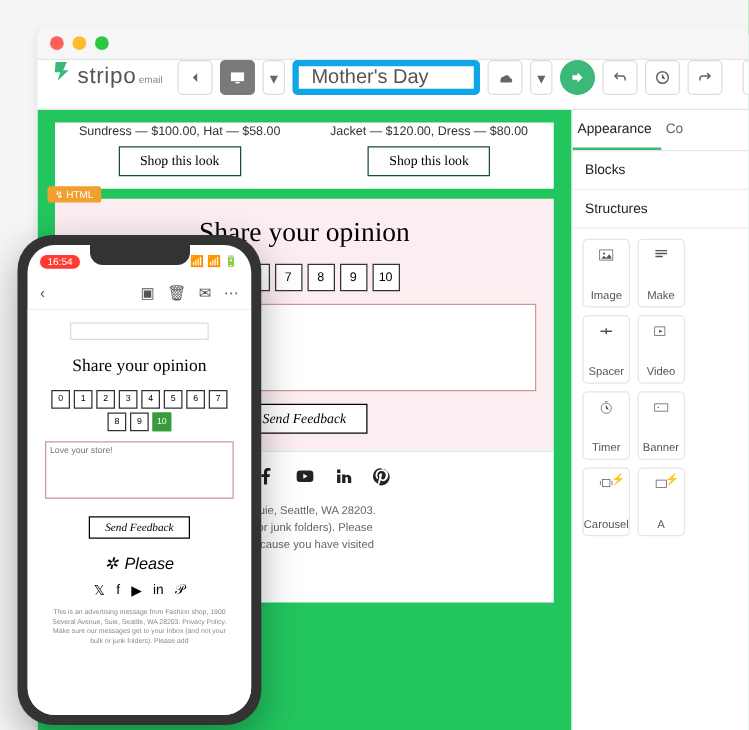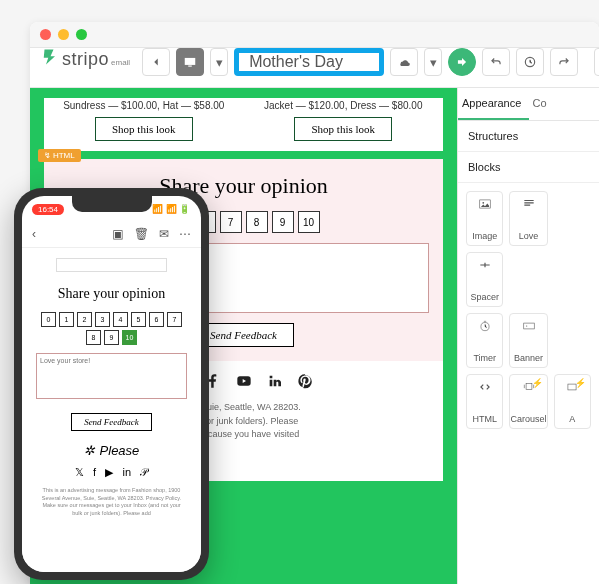--- a/index.html
+++ b/index.html
@@ -195,66 +195,67 @@
           <span>sletter, click </span><a>here</a>.
         </div>
       </div>
     </div>
 
     <div class="sidebar">
       <div class="side-tabs">
         <div class="side-tab active">Appearance</div>
         <div class="side-tab">Co</div>
       </div>
+      <div class="side-section">Blocks</div>
       <div class="side-section">Structures</div>
-      <div class="side-section">Blocks</div>
       <div class="blocks-grid">
         <div class="block-item">
             <svg viewBox="0 0 24 24">
               <rect x="3" y="5" width="18" height="14" fill="none" stroke="#555"></rect>
               <circle cx="9" cy="10" r="1.5" fill="#555"></circle>
               <path fill="#555" d="M5 17l4-4 3 3 4-5 3 4v2H5z"></path>
             </svg>
             <span>Image</span>
           </div>
         <div class="block-item">
             <svg viewBox="0 0 24 24">
               <path stroke="#555" stroke-width="2" d="M4 6h16M4 10h16M4 14h10"></path>
             </svg>
-            <span>Love</span>
+            <span>Make</span>
           </div>
         <div class="block-item third" style="grid-column:3;visibility:hidden"></div>
         <div class="block-item">
             <svg viewBox="0 0 24 24">
               <path stroke="#555" stroke-width="2" d="M4 12h16M12 8v8"></path>
             </svg>
             <span>Spacer</span>
+          </div>
+        <div class="block-item">
+            <svg viewBox="0 0 24 24">
+              <rect x="3" y="6" width="14" height="12" fill="none" stroke="#555"></rect>
+              <path fill="#555" d="M9 10l5 2-5 2z"></path>
+            </svg>
+            <span>Video</span>
           </div>
         <div class="block-item third" style="grid-column:3;visibility:hidden"></div>
         <div class="block-item">
             <svg viewBox="0 0 24 24">
               <circle cx="12" cy="13" r="7" fill="none" stroke="#555"></circle>
               <path stroke="#555" d="M12 9v4l3 2M10 4h4"></path>
             </svg>
             <span>Timer</span>
           </div>
         <div class="block-item">
             <svg viewBox="0 0 24 24">
               <rect x="3" y="7" width="18" height="10" fill="none" stroke="#555"></rect>
               <circle cx="8" cy="12" r="1" fill="#555"></circle>
             </svg>
             <span>Banner</span>
           </div>
         <div class="block-item third" style="grid-column:3;visibility:hidden"></div>
-        <div class="block-item">
-            <svg viewBox="0 0 24 24">
-              <path fill="none" stroke="#555" stroke-width="2" d="M9 8l-4 4 4 4M15 8l4 4-4 4"></path>
-            </svg>
-            <span>HTML</span>
-          </div>
         <div class="block-item">
             <span class="bolt">⚡</span>
             <svg viewBox="0 0 24 24">
               <rect x="7" y="6" width="10" height="10" fill="none" stroke="#555"></rect>
               <path stroke="#555" d="M4 8v6M20 8v6"></path>
             </svg>
             <span>Carousel</span>
           </div>
         <div class="block-item">
             <span class="bolt">⚡</span>

